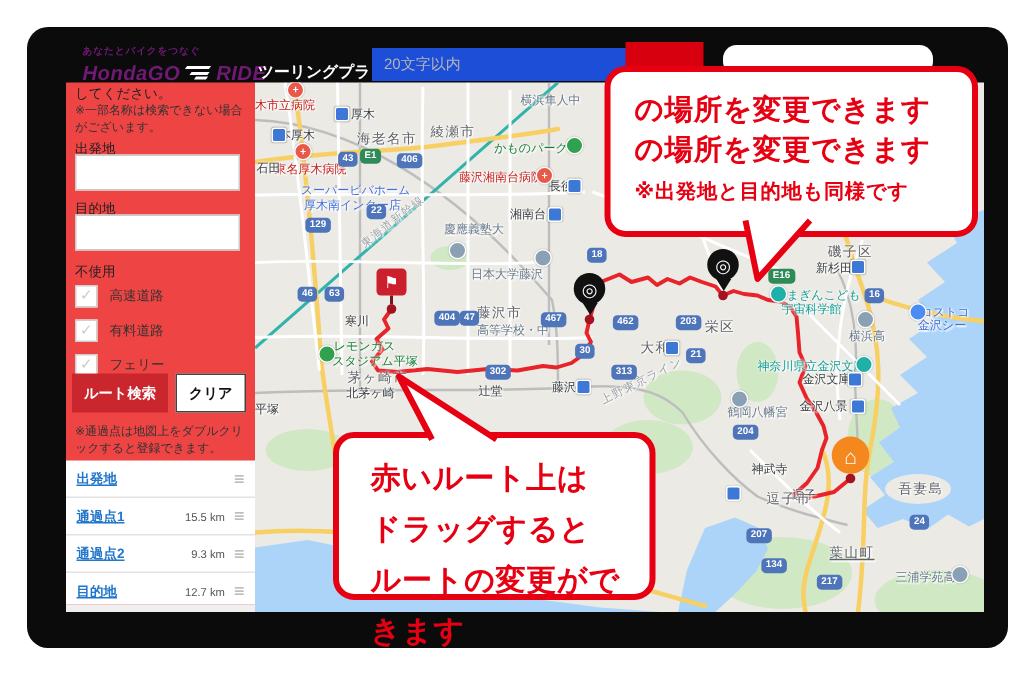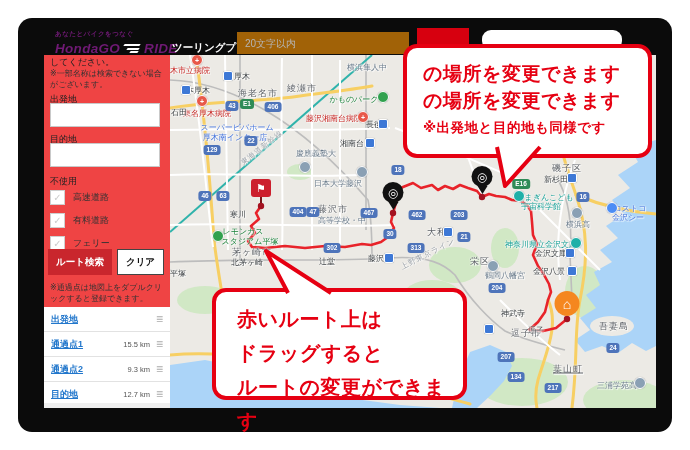--- a/index.html
+++ b/index.html
@@ -8,21 +8,21 @@
   .frame{position:absolute;left:18px;top:18px;width:654px;height:414px;background:#0b0b0b;border-radius:14px;}
 
   
   .logo{position:absolute;left:55px;top:30px;color:#701a75;cursor:pointer;}
   .tagline{font-size:6.5px;font-weight:bold;letter-spacing:.5px;margin-bottom:2px;}
   .brand-row{display:flex;align-items:center;font-style:italic;font-weight:bold;font-size:13.5px;letter-spacing:.3px;}
   .wing{display:inline-flex;flex-direction:column;gap:1.5px;margin:0 4px;}
   .wing i{display:block;height:2px;background:#fff;transform:skewX(-35deg);}
   .wing i:nth-child(1){width:16px;}.wing i:nth-child(2){width:12px;margin-left:3px;}.wing i:nth-child(3){width:8px;margin-left:6px;}
   .plan-label{position:absolute;left:172px;top:41px;color:#fff;font-size:10.5px;font-weight:bold;}
-  .plan-input{position:absolute;left:237px;top:32px;width:156px;height:22px;border:none;background:#a16207;font-size:10px;padding:0 8px;outline:none;}
+  .plan-input{position:absolute;left:248px;top:32px;width:156px;height:22px;border:none;background:#1d4ed8;font-size:10px;padding:0 8px;outline:none;}
   .plan-input::placeholder{color:#b5b5b5;}
   .hdr-red{position:absolute;left:417px;top:28px;width:52px;height:18px;background:#d7000f;}
   .hdr-white{position:absolute;left:482px;top:30px;width:140px;height:20px;background:#fff;border-radius:9px;}
 
   
   .side{position:absolute;left:44px;top:55px;width:126px;height:353px;background:#ef4444;overflow:hidden;}
   .side .intro{position:absolute;left:6px;top:1px;font-size:9px;color:#222;}
   .side .note1{position:absolute;left:6px;top:13px;width:116px;font-size:8px;line-height:11px;color:#333;}
   .fld-label{position:absolute;left:6px;font-size:9px;color:#222;}
   .fld{position:absolute;left:6px;width:110px;height:24px;background:#fff;border:1px solid #c9c9c9;outline:none;font-size:9px;padding:0 4px;box-sizing:border-box;}
@@ -67,21 +67,21 @@
   .flag-stem{width:2px;height:6px;background:#7a1518;margin:0 auto;}
   .wp-head{width:21px;height:21px;border-radius:50%;background:#111;color:#fff;font-size:12px;display:flex;align-items:center;justify-content:center;}
   .wp-tail{width:0;height:0;border-left:5px solid transparent;border-right:5px solid transparent;border-top:8px solid #111;margin:-1px auto 0;}
   .goal-head{width:25px;height:25px;border-radius:50%;background:#f5871f;color:#fff;font-size:14px;font-weight:bold;display:flex;align-items:center;justify-content:center;}
 
   
   .callout{position:absolute;background:#fff;border:4px solid #e60012;border-radius:14px;color:#e60012;font-weight:bold;z-index:29;box-sizing:border-box;}
   .c1{left:403px;top:44px;width:249px;height:114px;padding:12px 14px 0 16px;}
   .c1 .big{font-size:19px;line-height:27px;letter-spacing:.5px;}
   .c1 .small{font-size:13.5px;margin-top:5px;letter-spacing:.5px;}
-  .c2{left:212px;top:288px;width:255px;height:112px;padding:10px 0 0 21px;}
+  .c2{left:222px;top:288px;width:215px;height:112px;padding:10px 0 0 21px;}
   .c2 .big{font-size:20px;line-height:34px;letter-spacing:.5px;}
   svg.tails{position:absolute;left:0;top:0;z-index:30;pointer-events:none;}
 </style>
 </head>
 <body>
 
 <div class="page">
   <div class="frame"></div>
 
   <div class="logo">
@@ -234,21 +234,21 @@
         <span class="map-label city" style="left: 163px; top: 154px;">藤沢市</span>
         <span class="map-label place" style="left: 68px; top: 159px;">寒川</span>
         <span class="map-label poig" style="left: 73px; top: 176px;">レモンガス</span>
         <span class="map-label poig" style="left: 80px; top: 186px;">スタジアム平塚</span>
         <span class="map-label city" style="left: 82px; top: 197px;">茅ヶ崎市</span>
         <span class="map-label place" style="left: 77px; top: 207px;">北茅ヶ崎</span>
         <span class="map-label place" style="left: 157px; top: 206px;">辻堂</span>
         <span class="map-label place" style="left: 206px; top: 203px;">藤沢</span>
         <span class="map-label place" style="left: 8px; top: 218px;">平塚</span>
         <span class="map-label city" style="left: 267px; top: 177px;">大和</span>
-        <span class="map-label city" style="left: 310px; top: 163px; margin-top: 43px;">栄区</span>
+        <span class="map-label city" style="left: 310px; top: 163px;">栄区</span>
         <span class="map-label rail" style="left: 258px; top: 199px; transform: translate(-50%, -50%) rotate(-27deg);">上野東京ライン</span>
         <span class="map-label city" style="left: 397px; top: 113px;">磯子区</span>
         <span class="map-label place" style="left: 386px; top: 124px;">新杉田</span>
         <span class="map-label poit" style="left: 375px; top: 142px;">はまぎんこども</span>
         <span class="map-label poit" style="left: 371px; top: 151px;">宇宙科学館</span>
         <span class="map-label poib" style="left: 460px; top: 153px;">コストコ</span>
         <span class="map-label poib" style="left: 458px; top: 162px;">金沢シー</span>
         <span class="map-label school" style="left: 408px; top: 169px;">横浜高</span>
         <span class="map-label poit" style="left: 371px; top: 189px;">神奈川県立金沢文庫</span>
         <span class="map-label place" style="left: 381px; top: 198px;">金沢文庫</span>

